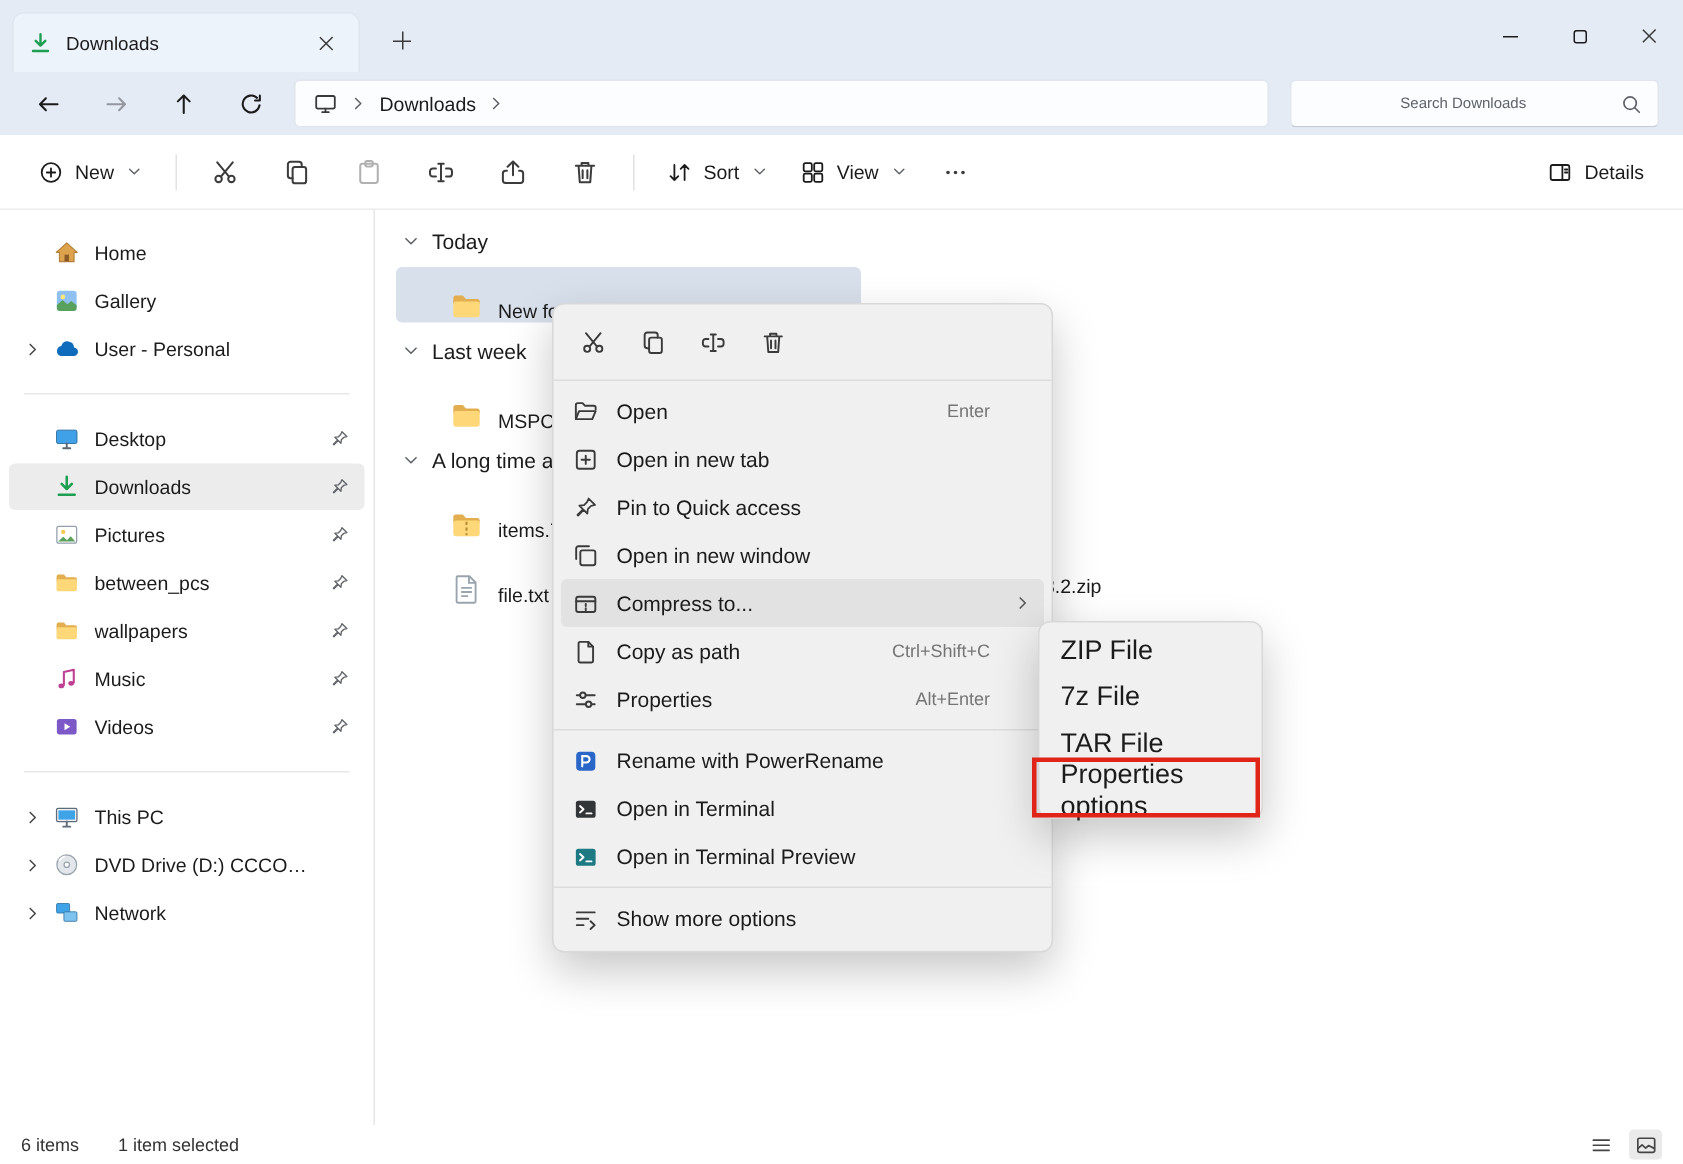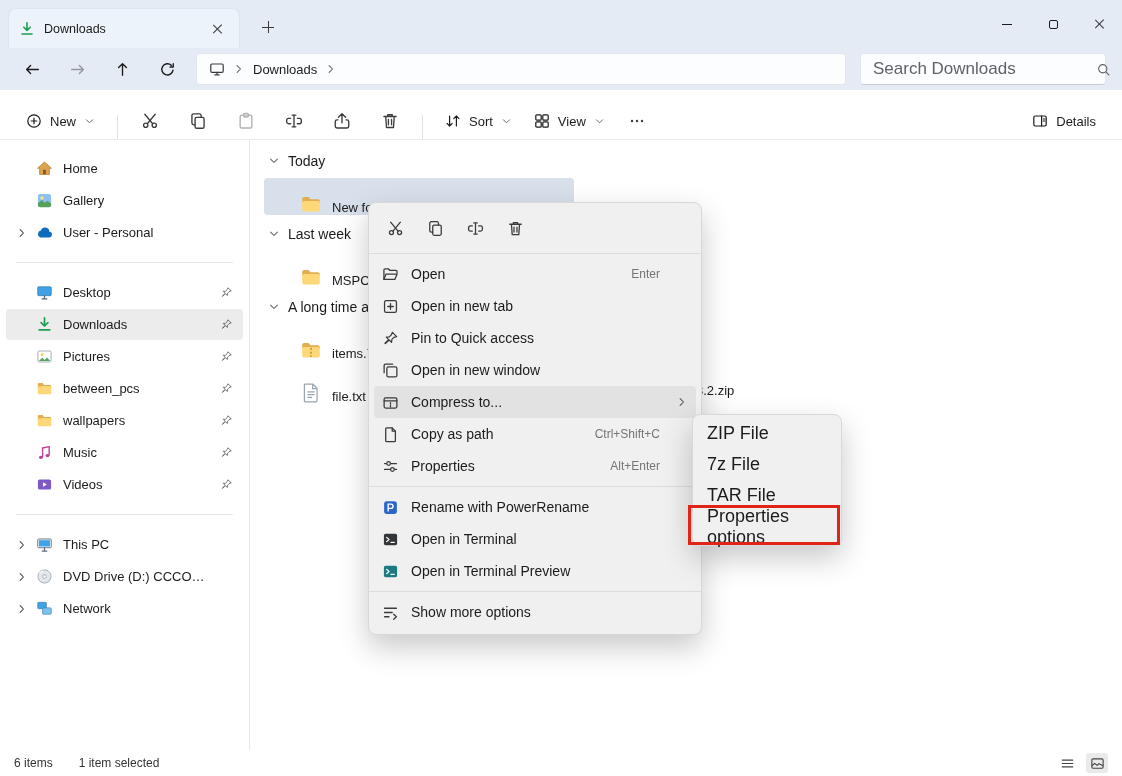--- a/index.html
+++ b/index.html
@@ -42,26 +42,26 @@
             display:flex; align-items:center; padding:0 16px; }
   .nav-buttons { display:flex; gap:13px; margin-right:13px; }
   .nav-btn { width:32px; height:32px; display:flex; align-items:center; justify-content:center; border-radius:4px; color:#1b1b1b; }
   .nav-btn.disabled { opacity:.4; }
   .address-bar { flex:1; height:32px; background:#fbfdff; border:1px solid #e0e6ee; border-radius:4px;
                  display:flex; align-items:center; gap:8px; padding:0 12px; margin-right:14px; color:#3a3a3a; }
   .crumb { font-size:13px; color:#1b1b1b; }
   .chev { color:#5f6368; }
   .search-box { width:246px; height:32px; background:#fbfdff; border:1px solid #e0e6ee; border-bottom-color:#c6cdd8;
                 border-radius:4px; display:flex; align-items:center; padding:0 10px; color:#5f6368; }
-  .search-input { flex:1; border:0; outline:0; background:transparent; font:inherit; font-size:17px; color:#1b1b1b; }
+  .search-input { flex:1; border:0; outline:0; background:transparent; font:inherit; font-size:10px; color:#1b1b1b;text-align:center; }
   .search-input::placeholder { color:#5f6368; }
 
   
   .toolbar { position:absolute; top:90px; left:0; right:0; height:50px; background:#fff; border-bottom:1px solid #ececec;
-             display:flex; align-items:flex-end; padding:0 16px; gap:2px; }
+             display:flex; align-items:center; padding:0 16px; gap:2px; }
   .tb-btn { display:flex; align-items:center; gap:8px; height:36px; padding:0 10px; border-radius:4px; font-size:13px; color:#1b1b1b; }
   .tb-icon-btn { width:40px; height:36px; display:flex; align-items:center; justify-content:center; border-radius:4px; color:#3c3c3c; }
   .tb-icon-btn.disabled { opacity:.4; }
   .tb-actions { display:flex; gap:8px; }
   .tb-divider { width:1px; height:24px; background:#e2e2e2; margin:0 10px; }
   .details-btn { margin-left:auto; }
 
   
   .main { position:absolute; top:140px; bottom:26px; left:0; right:0; display:flex; }
   .sidebar { width:250px; border-right:1px solid #e6e6e6; padding-top:12px; font-size:13px; overflow:hidden; }

